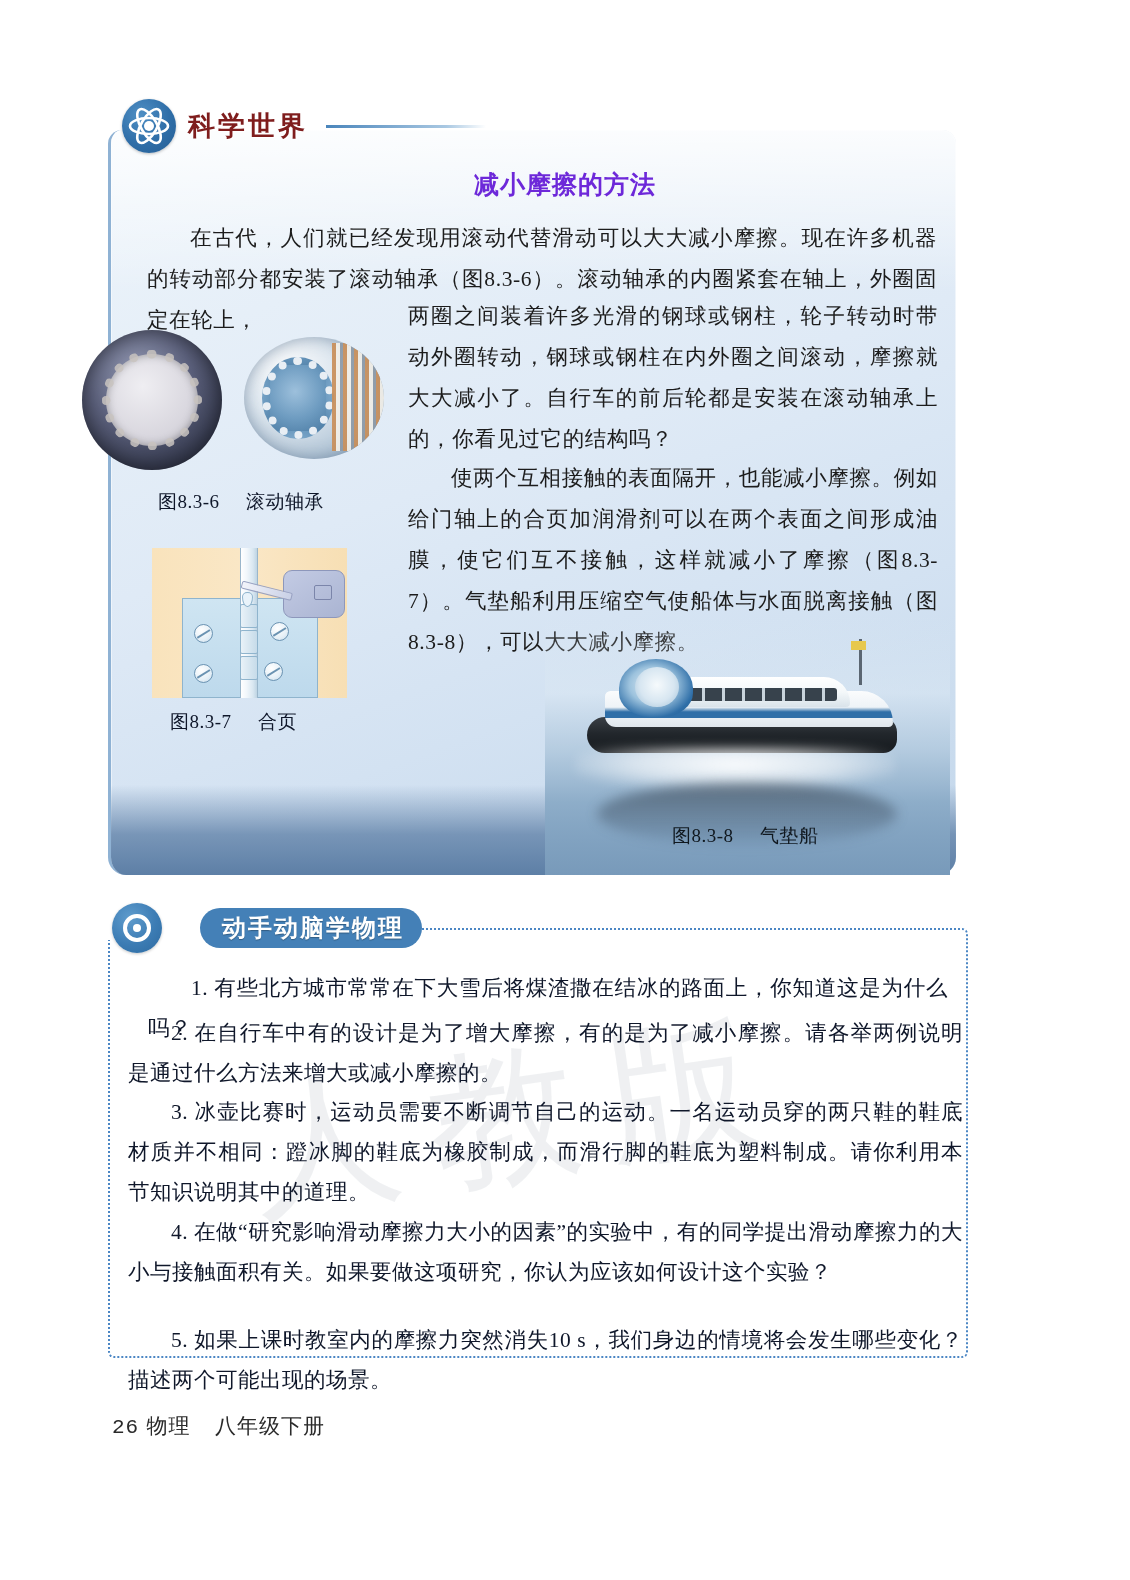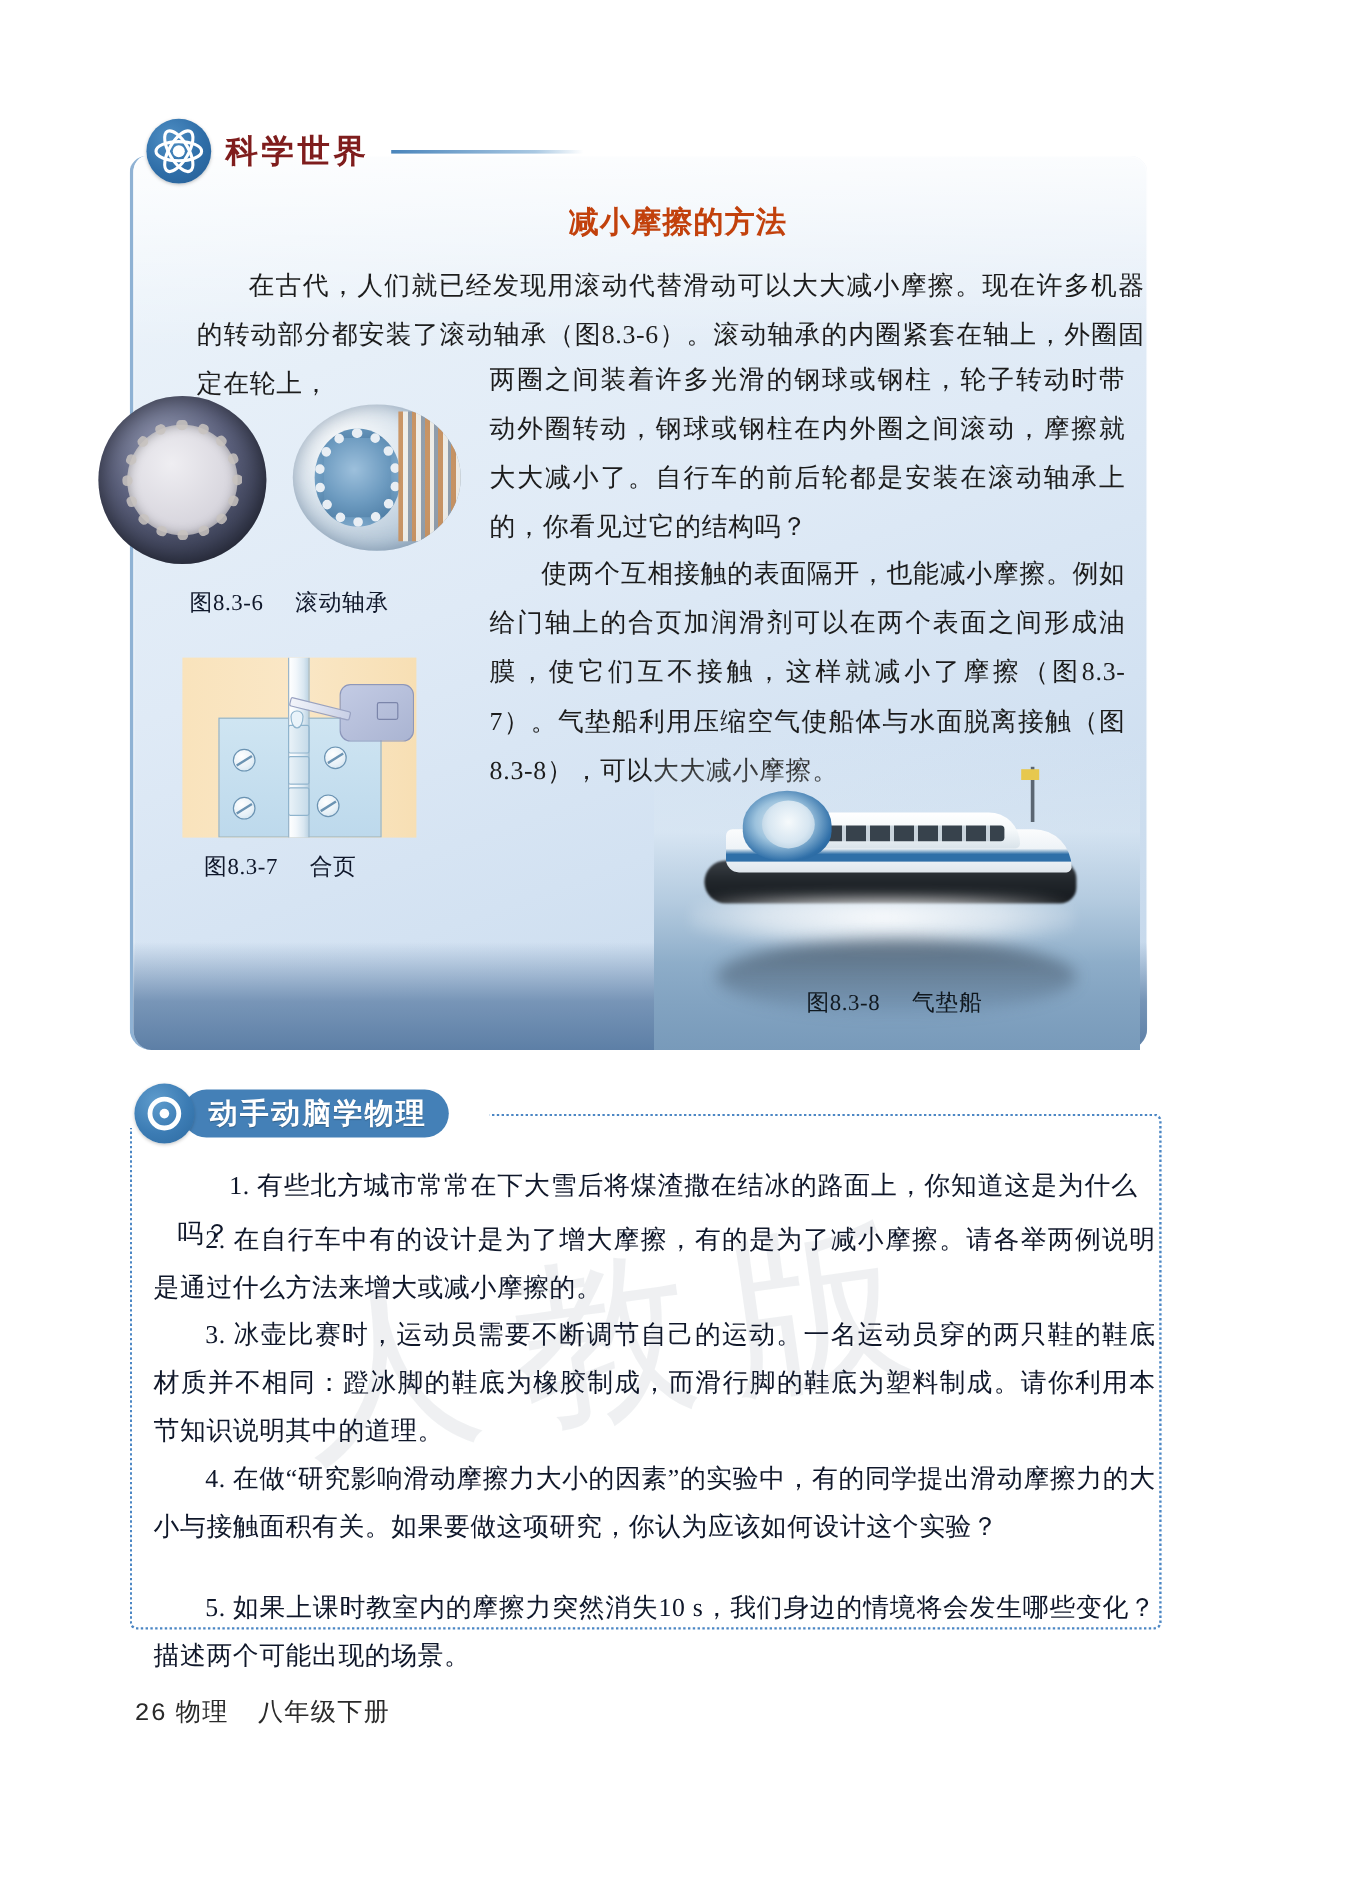--- a/index.html
+++ b/index.html
@@ -86,38 +86,38 @@
   
   #article-title {
     position: absolute;
     left: 0; right: 0;
     top: 168px;
     text-align: center;
     font-family: "DejaVu Sans", sans-serif;
     font-weight: bold;
     font-size: 25px;
     letter-spacing: 1px;
-    color: #c2410c;
+    color: #6d28d9;
     z-index: 20;
   }
 
   
   .body-text {
     position: absolute;
     font-size: 21.5px;
     line-height: 41px;
     letter-spacing: 0.6px;
     text-align: justify;
     text-justify: inter-ideograph;
     color: #1c1c1c;
     z-index: 20;
   }
   .indent { text-indent: 2em; }
   #para-1 {
-    left: 164px;
+    left: 147px;
     top: 218px;
     width: 790px;
   }
   #para-2 {
     left: 408px;
     top: 296px;
     width: 530px;
   }
   #para-3 {
     left: 408px;
@@ -407,20 +407,21 @@
     z-index: 10;
   }
   #ex-header {
     position: absolute;
     left: 112px;
     top: 903px;
     height: 50px;
     display: flex;
     align-items: center;
     z-index: 30;
+    gap: 48px;
   }
   .lens-badge {
     width: 50px; height: 50px;
     border-radius: 50%;
     background: radial-gradient(circle at 36% 30%, #5f9ccd 0%, #3c7cb4 55%, #2d6aa0 100%);
     position: relative;
     flex: 0 0 auto;
     box-shadow: 0 1px 3px rgba(0,0,0,0.22);
   }
   .lens-badge::before {

